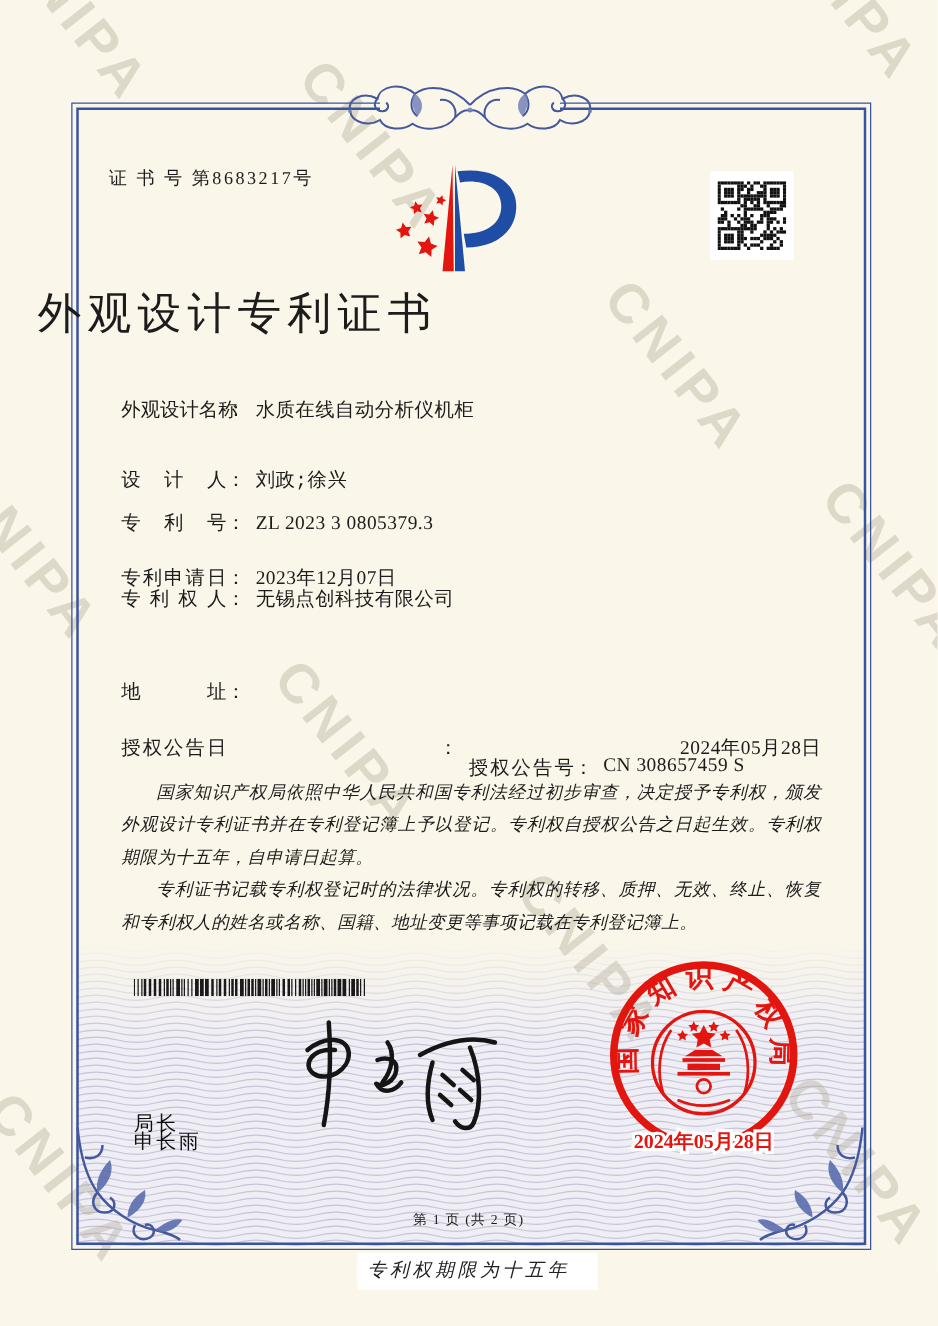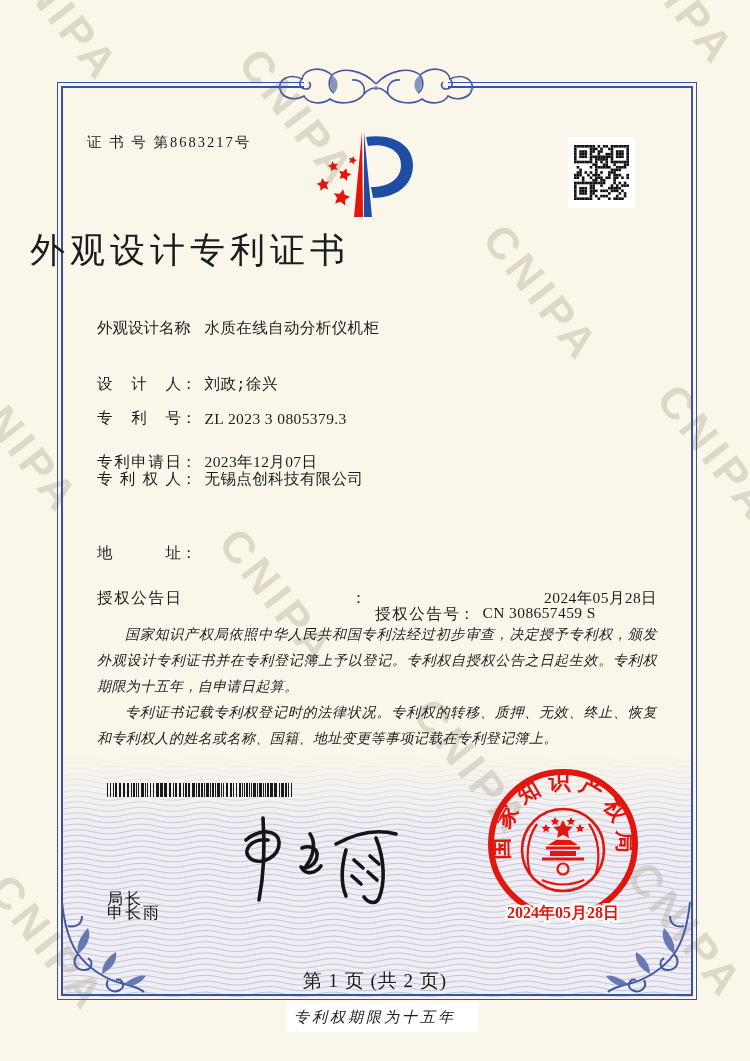--- a/index.html
+++ b/index.html
@@ -82,21 +82,21 @@
   .director-name{
     position:absolute; left:107px; top:903px; z-index:5;
     font-family:"Liberation Sans","DejaVu Sans",sans-serif;
     font-size:16px; letter-spacing:2px; color:#0f0f0f;
   }
   .signature{position:absolute; left:218px; top:812px; z-index:5;}
   .seal{position:absolute; left:484px; top:766px; z-index:6;}
   
   .page-number{
     position:absolute; left:0; right:0; top:968px; text-align:center;
-    font-size:19px; letter-spacing:1px; z-index:5;
+    font-size:11px; letter-spacing:1px; z-index:5;
   }
   .continuation{
     position:absolute; left:286px; top:1002px; width:192px; height:30px;
     background:#ffffff; z-index:5; font-size:15px; font-style:italic;
     letter-spacing:3px; line-height:30px; padding-left:8px; box-sizing:border-box;
     color:#222;
   }
 </style>
 </head>
 <body>

